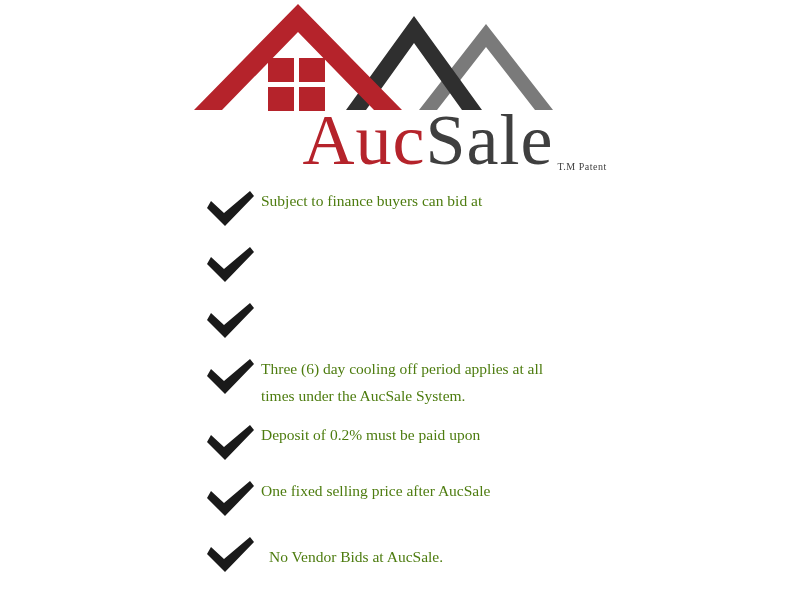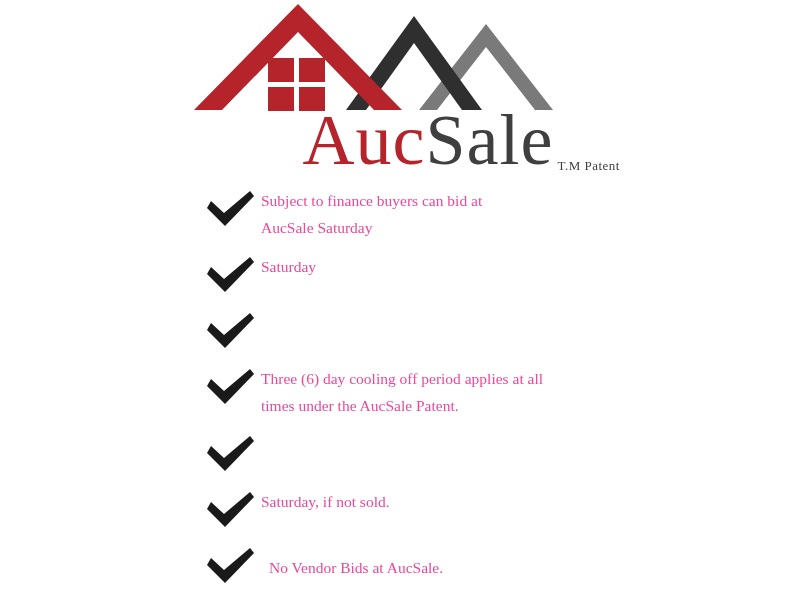--- a/index.html
+++ b/index.html
@@ -53,21 +53,21 @@
     white-space: nowrap;
   }
   .brand .auc { color: #b5232b; }
   .brand .sale { color: #3f3f3f; }
   .tm {
     position: absolute;
     left: 100%;
     bottom: 4px;
     margin-left: 4px;
     font-family: "Liberation Serif", serif;
-    font-size: 13px;
+    font-size: 10px;
     color: #3f3f3f;
     letter-spacing: 0.5px;
     white-space: nowrap;
   }
 
   
   .list {
     position: absolute;
     left: 205px;
     top: 185px;
@@ -89,21 +89,21 @@
   .check svg {
     position: absolute;
     left: 0;
     top: 6px;
   }
   .text {
     flex: 1 1 auto;
     padding-top: 2px;
     font-family: "Liberation Serif", serif;
     font-size: 15.5px;
-    color: #ec4899;
+    color: #4d7c0f;
     line-height: 1.75;
   }
   .text .l2 { display: block; }
   .item.single .text { padding-top: 12px; }
   .item.single .text-indent { padding-left: 8px; }
 </style>
 </head>
 <body>
 
 <div class="page">
@@ -146,73 +146,72 @@
   <div class="list">
 
     <div class="item">
       <span class="check">
         <svg width="52" height="38" viewBox="0 0 52 38" xmlns="http://www.w3.org/2000/svg">
           <path d="M2 17 L6 10 L19 22 L45 0 L49 5 L20 35 Z" fill="#1a1a1a"></path>
         </svg>
       </span>
       <span class="text">
         <span>Subject to  finance buyers can bid at</span>
-        <span class="l2">AucSale Saturday</span>
-      </span>
-    </div>
-
-    <div class="item">
-      <span class="check">
-        <svg width="52" height="38" viewBox="0 0 52 38" xmlns="http://www.w3.org/2000/svg">
-          <path d="M2 17 L6 10 L19 22 L45 0 L49 5 L20 35 Z" fill="#1a1a1a"></path>
-        </svg>
-      </span>
-      <span class="text">
-        <span class="l2">Saturday</span>
+      </span>
+    </div>
+
+    <div class="item">
+      <span class="check">
+        <svg width="52" height="38" viewBox="0 0 52 38" xmlns="http://www.w3.org/2000/svg">
+          <path d="M2 17 L6 10 L19 22 L45 0 L49 5 L20 35 Z" fill="#1a1a1a"></path>
+        </svg>
+      </span>
+      <span class="text">
       </span>
     </div>
 
     <div class="item">
       <span class="check">
         <svg width="52" height="38" viewBox="0 0 52 38" xmlns="http://www.w3.org/2000/svg">
           <path d="M2 17 L6 10 L19 22 L45 0 L49 5 L20 35 Z" fill="#1a1a1a"></path>
         </svg>
       </span>
     </div>
 
     <div class="item">
       <span class="check">
         <svg width="52" height="38" viewBox="0 0 52 38" xmlns="http://www.w3.org/2000/svg">
           <path d="M2 17 L6 10 L19 22 L45 0 L49 5 L20 35 Z" fill="#1a1a1a"></path>
         </svg>
       </span>
       <span class="text">
         <span>Three (6) day cooling off period applies at all</span>
-        <span class="l2">times under the AucSale Patent.</span>
-      </span>
-    </div>
-
-    <div class="item">
-      <span class="check">
-        <svg width="52" height="38" viewBox="0 0 52 38" xmlns="http://www.w3.org/2000/svg">
-          <path d="M2 17 L6 10 L19 22 L45 0 L49 5 L20 35 Z" fill="#1a1a1a"></path>
-        </svg>
-      </span>
-      <span class="text">
-      </span>
-    </div>
-
-    <div class="item">
-      <span class="check">
-        <svg width="52" height="38" viewBox="0 0 52 38" xmlns="http://www.w3.org/2000/svg">
-          <path d="M2 17 L6 10 L19 22 L45 0 L49 5 L20 35 Z" fill="#1a1a1a"></path>
-        </svg>
-      </span>
-      <span class="text">
-        <span class="l2">Saturday, if not sold.</span>
+        <span class="l2">times under the AucSale System.</span>
+      </span>
+    </div>
+
+    <div class="item">
+      <span class="check">
+        <svg width="52" height="38" viewBox="0 0 52 38" xmlns="http://www.w3.org/2000/svg">
+          <path d="M2 17 L6 10 L19 22 L45 0 L49 5 L20 35 Z" fill="#1a1a1a"></path>
+        </svg>
+      </span>
+      <span class="text">
+        <span>Deposit of 0.2% must be paid upon</span>
+      </span>
+    </div>
+
+    <div class="item">
+      <span class="check">
+        <svg width="52" height="38" viewBox="0 0 52 38" xmlns="http://www.w3.org/2000/svg">
+          <path d="M2 17 L6 10 L19 22 L45 0 L49 5 L20 35 Z" fill="#1a1a1a"></path>
+        </svg>
+      </span>
+      <span class="text">
+        <span>One fixed selling price after AucSale</span>
       </span>
     </div>
 
     <div class="item single">
       <span class="check">
         <svg width="52" height="38" viewBox="0 0 52 38" xmlns="http://www.w3.org/2000/svg">
           <path d="M2 17 L6 10 L19 22 L45 0 L49 5 L20 35 Z" fill="#1a1a1a"></path>
         </svg>
       </span>
       <span class="text text-indent">

